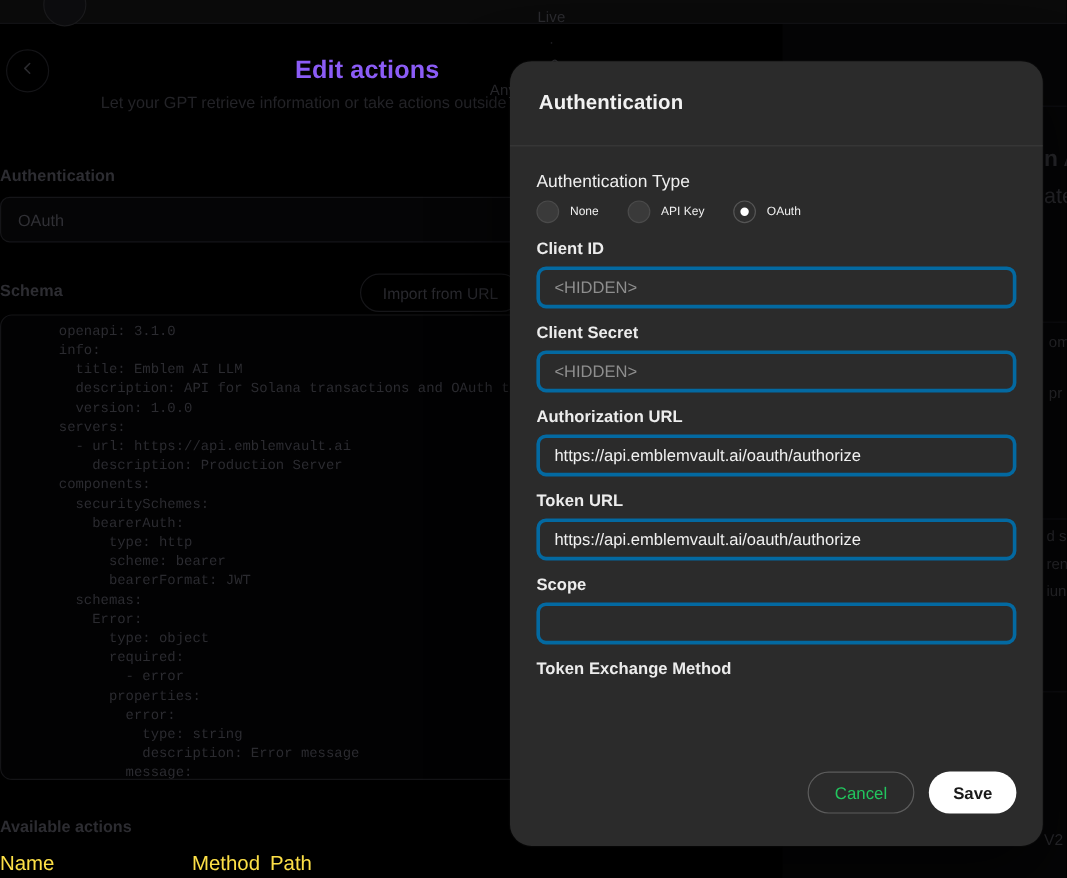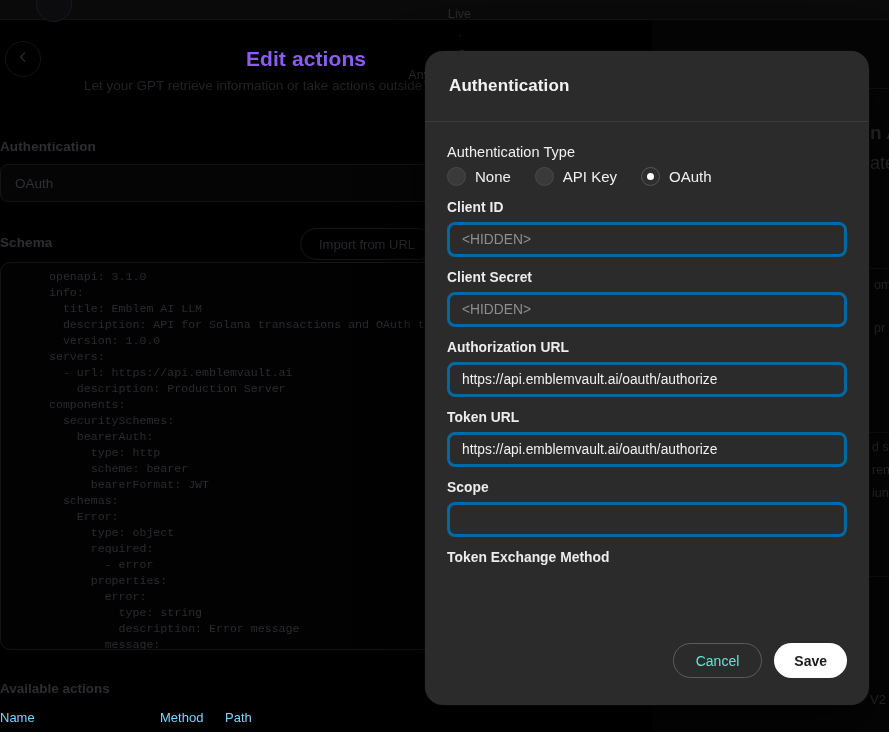--- a/index.html
+++ b/index.html
@@ -158,22 +158,22 @@
     position: absolute;
     left: 0; top: 681px;
     font-size: 13.5px;
     font-weight: 700;
     color: #2c2c31;
   }
   .actions-cols {
     position: absolute;
     left: 0; top: 710px;
     width: 636px;
-    font-size: 13px;
-    color: #7dd3fc;
+    font-size: 17px;
+    color: #fde047;
     display: flex;
   }
   .col-name { width: 160px; }
   .col-method { width: 65px; }
 
   
   .right-col {
     position: absolute;
     left: 652px; top: 20px;
     width: 237px; bottom: 0;
@@ -256,21 +256,21 @@
     flex: 0 0 auto;
   }
   .radio.sel { background: #2e2e2e; border-color: #555; }
   .radio.sel::after {
     content: "";
     width: 7px; height: 7px;
     border-radius: 50%;
     background: #ffffff;
   }
   .radio-label {
-    font-size: 15px;
+    font-size: 10px;
     color: #f0f0f0;
     white-space: nowrap;
   }
 
   .text-input {
     width: 400px;
     height: 35px;
     border: 3px solid #0369a1;
     border-radius: 8px;
     background: transparent;
@@ -305,21 +305,21 @@
     font-family: "Liberation Sans", sans-serif;
     display: flex;
     align-items: center;
     justify-content: center;
     cursor: pointer;
   }
   .btn-cancel {
     padding: 0 22px;
     border: 1px solid #5c5c5c;
     background: transparent;
-    color: #5eead4;
+    color: #22c55e;
   }
   .btn-save {
     padding: 0 20px;
     border: none;
     background: #ffffff;
     color: #1a1a1a;
     font-weight: 700;
   }
 </style>
 </head>

